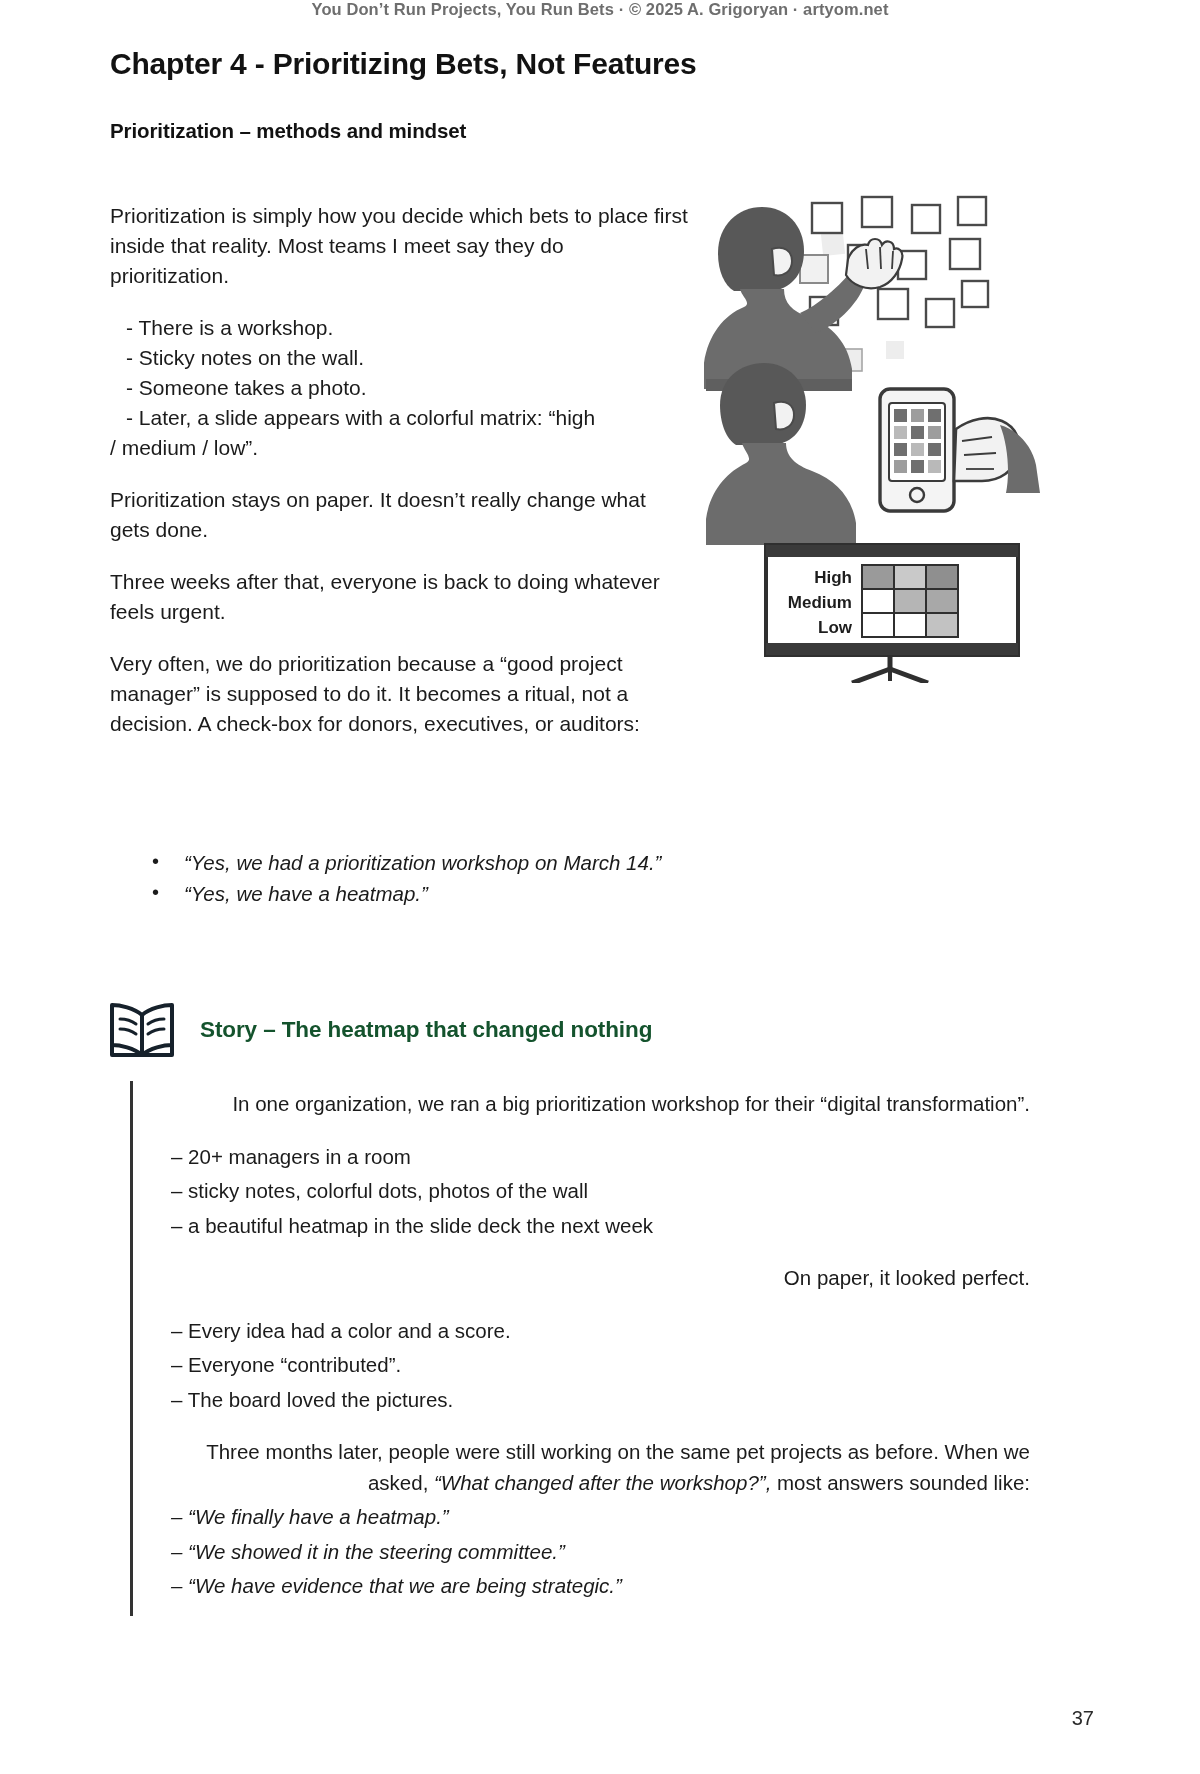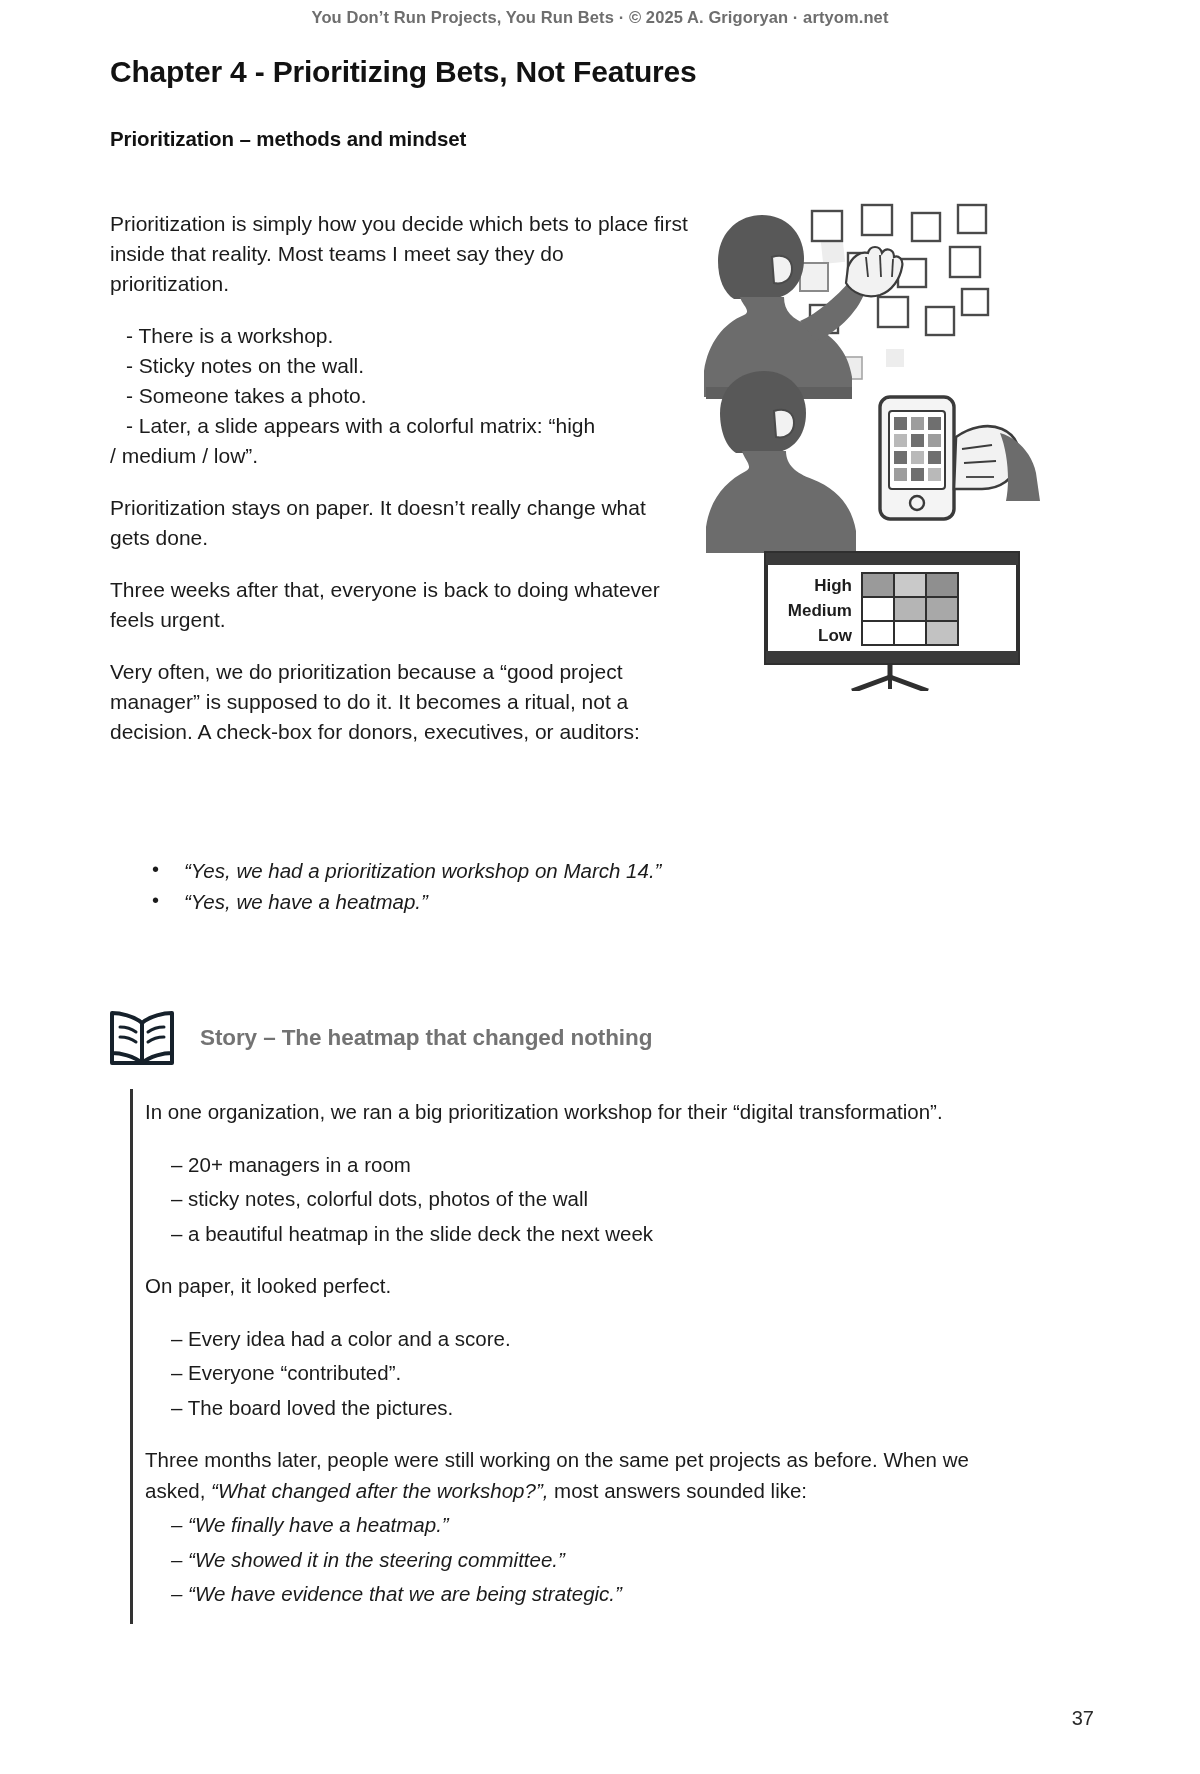--- a/index.html
+++ b/index.html
@@ -19,21 +19,20 @@
     position: relative;
     padding: 0 0 0 0;
   }
 
   
   .running-header {
     text-align: center;
     font-size: 16.5px;
     font-weight: bold;
     color: #6e6e6e;
-    padding-top: 8px;
     letter-spacing: 0.1px;
   }
 
   
   h1.chapter-title {
     font-size: 30px;
     font-weight: bold;
     margin: 28px 0 0 30px;
     letter-spacing: -0.2px;
     color: #121212;
@@ -100,34 +99,34 @@
   .story-head {
     display: flex;
     align-items: center;
     margin: 90px 0 0 28px;
   }
   .book-icon { width: 68px; height: 62px; flex: 0 0 auto; }
   .story-head .story-title {
     font-size: 22.5px;
     font-weight: bold;
     margin-left: 24px;
-    color: #737373;
+    color: #14532d;
     letter-spacing: -0.1px;
   }
 
   .story-body {
     margin: 20px 0 0 50px;
     border-left: 3px solid #333333;
     padding: 8px 0 10px 12px;
     width: 900px;
     font-size: 20.5px;
     line-height: 30.5px;
     color: #1b1b1b;
   }
-  .story-body p { margin: 0 0 22px 0; }
+  .story-body p { margin: 0 0 22px 0; text-align: right; }
   .story-body p:last-child { margin-bottom: 0; }
   .story-body .sub { padding-left: 22px; margin: 4px; }
   .story-body .sub-group { margin: 0 0 22px 0; }
   .story-body .ital { font-style: italic; }
   .story-body .sub.ital { font-style: italic; }
 
   
   .page-number {
     position: absolute;
     right: 26px;

